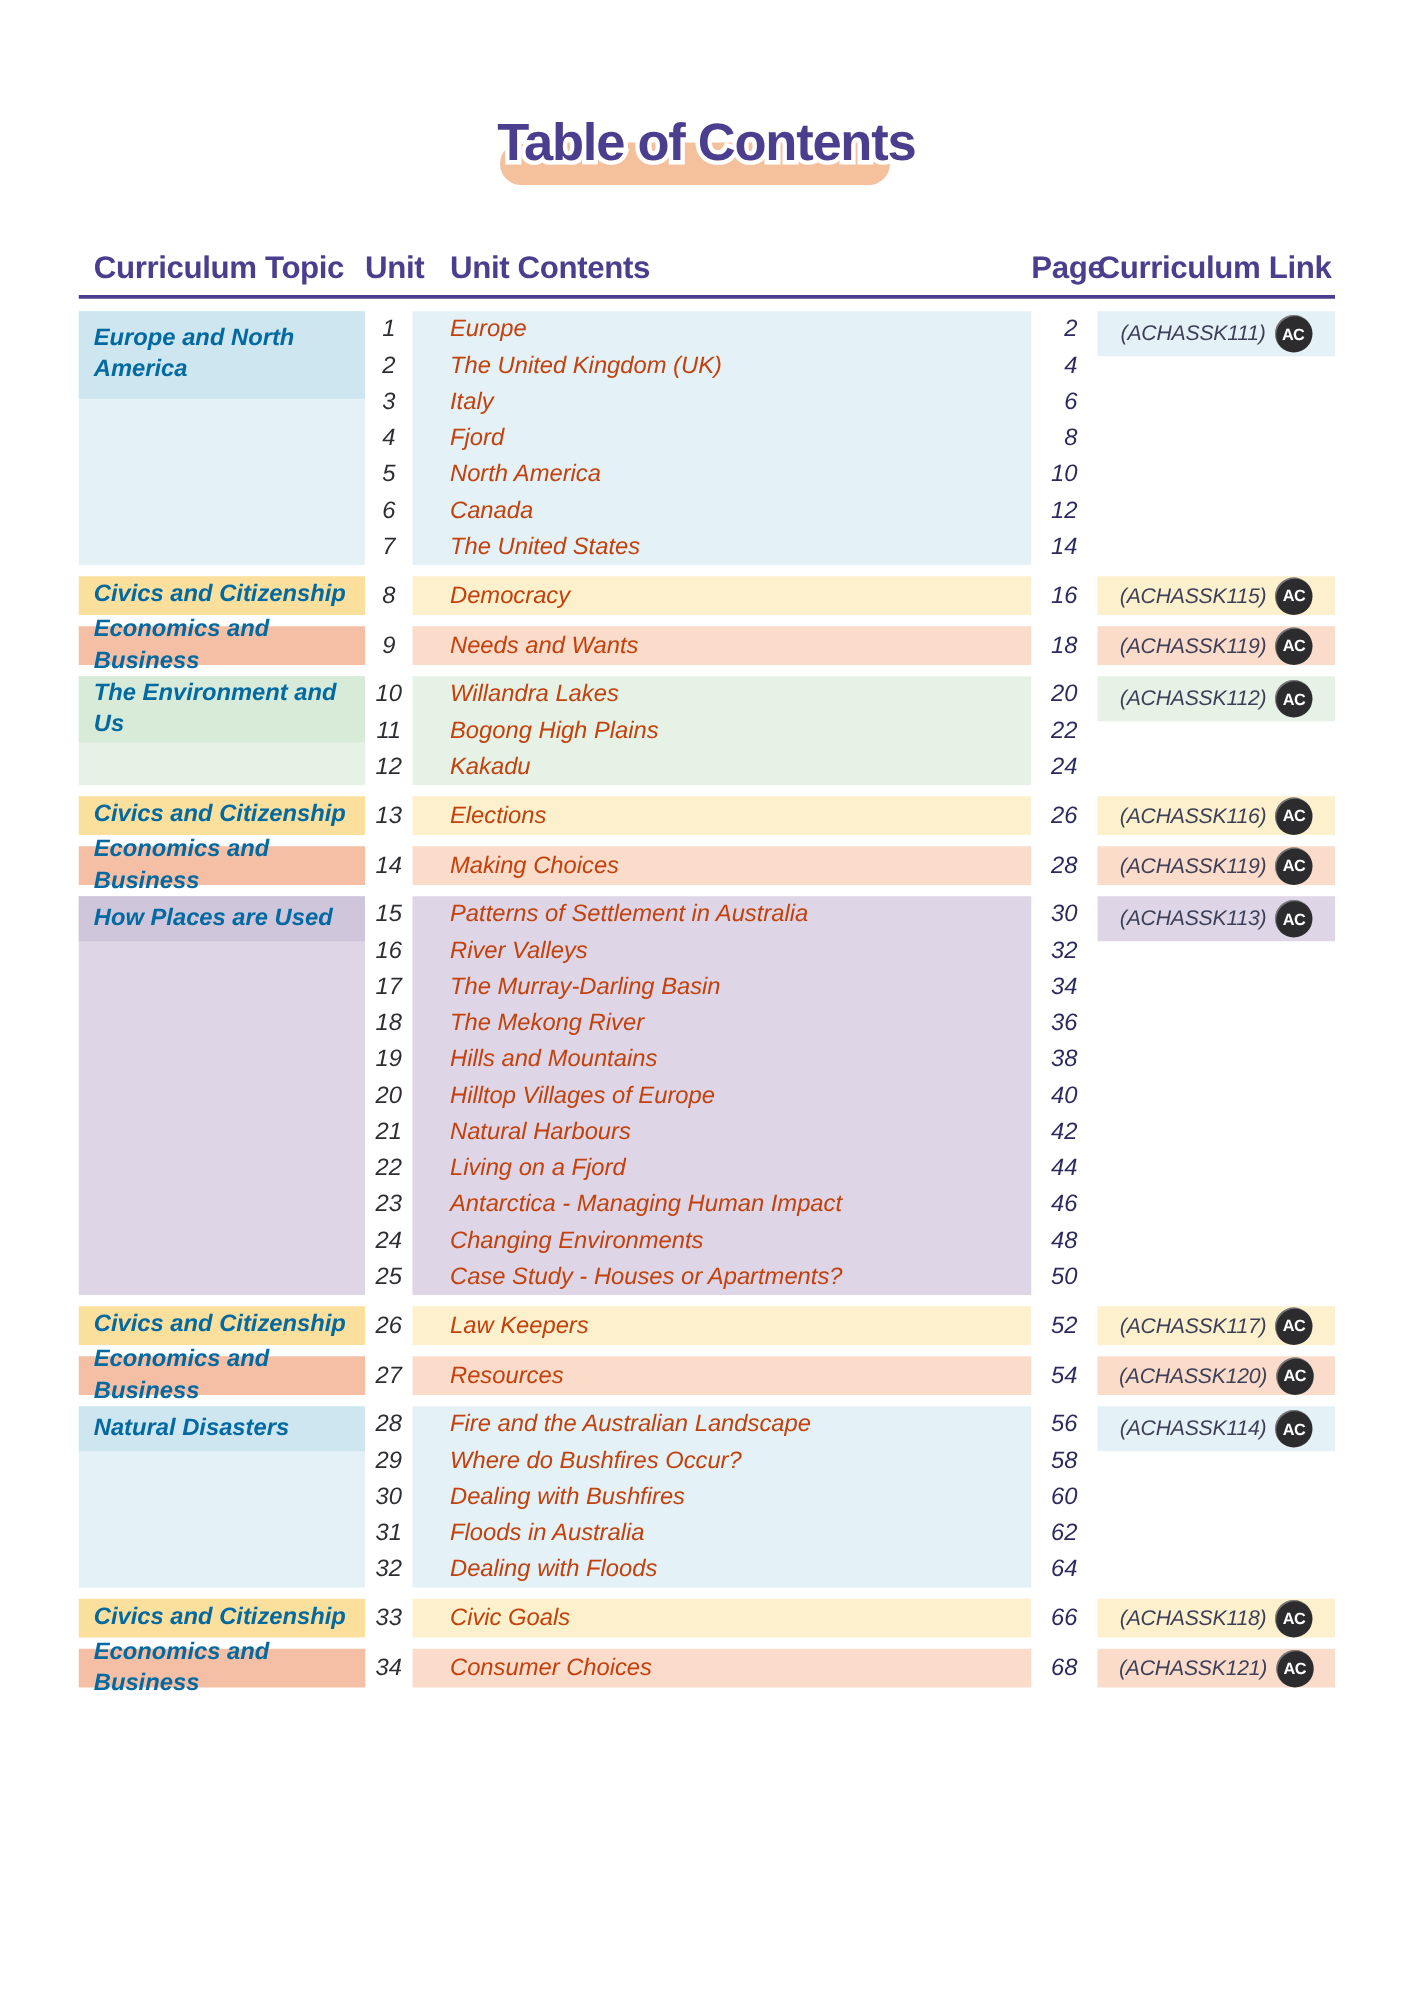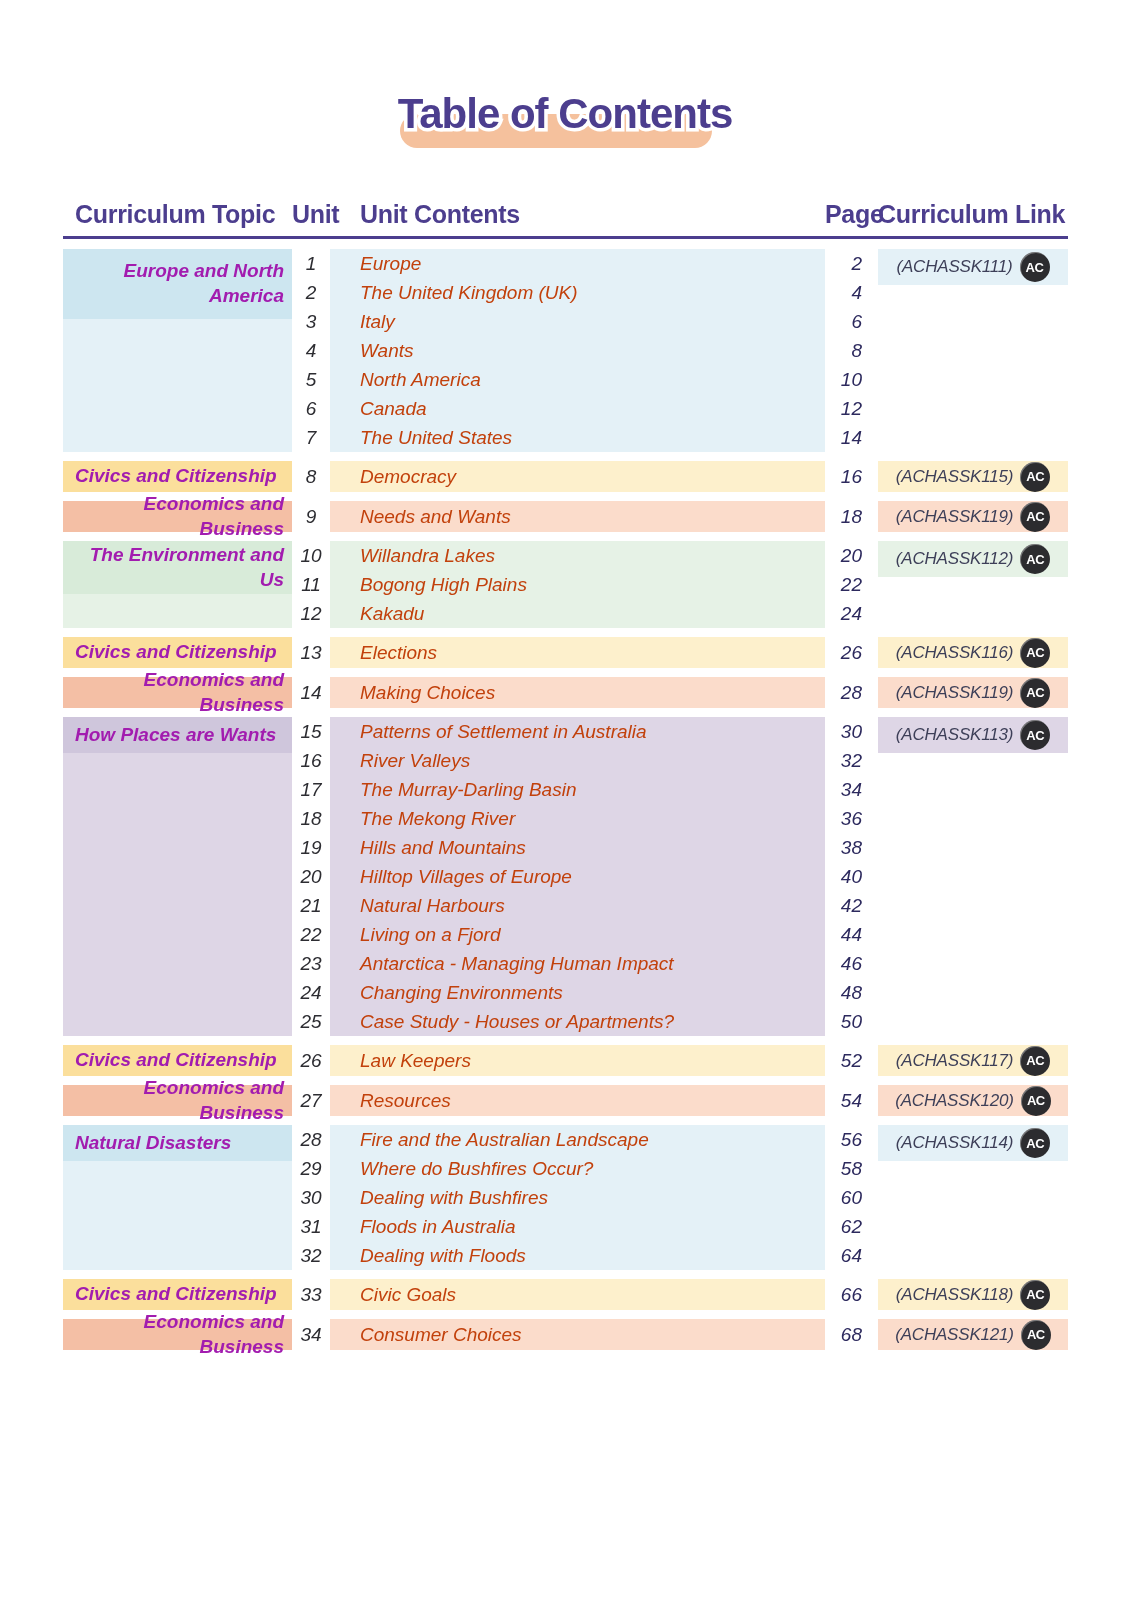--- a/index.html
+++ b/index.html
@@ -41,22 +41,21 @@
 
   .section {  }
   .topic-cell { background:var(--light); }
   .section.single .topic-cell { background:transparent; }
   .topic-label {
     background:var(--dark);
     min-height:36px; box-sizing:border-box;
     padding:2px 8px 2px 12px;
     display:flex; align-items:center;
     font-weight:bold; font-style:italic; font-size:19px; line-height:1.3;
-    color:#a21caf;
-    text-align:right;
+    color:#0369a1;
   }
   .topic-label.two-line { min-height:70px; }
   .section.single .topic-label { height:18px; min-height:31px; }
 
   .cell-row { height:29px; line-height:29px; font-style:italic; font-size:19px; white-space:nowrap; }
   .section.single .cell-row { height:31px; line-height:31px; }
 
   .unit-cell .cell-row { text-align:center; color:#2d2d32; }
   .contents-cell { background:var(--light); }
   .contents-cell .cell-row { padding-left:30px; color:#c2410c; overflow:hidden; }
@@ -111,21 +110,21 @@
             <div class="cell-row ">3</div>
             <div class="cell-row ">4</div>
             <div class="cell-row ">5</div>
             <div class="cell-row ">6</div>
             <div class="cell-row ">7</div>
           </div>
     <div class="contents-cell">
             <div class="cell-row ">Europe</div>
             <div class="cell-row ">The United Kingdom (UK)</div>
             <div class="cell-row ">Italy</div>
-            <div class="cell-row ">Wants</div>
+            <div class="cell-row ">Fjord</div>
             <div class="cell-row ">North America</div>
             <div class="cell-row ">Canada</div>
             <div class="cell-row ">The United States</div>
           </div>
     <div class="page-cell">
             <div class="cell-row ">2</div>
             <div class="cell-row ">4</div>
             <div class="cell-row ">6</div>
             <div class="cell-row ">8</div>
             <div class="cell-row ">10</div>
@@ -240,21 +239,21 @@
           </div>
     <div class="link-cell">
       <div class="link-chip">
         <span class="link-code">(ACHASSK119)</span>
         <span class="ac-badge">AC</span>
       </div>
     </div>
   </div>
         <div class="section grid-cols" style="--dark: #cfc6dc; --light: #ded6e6;">
     <div class="topic-cell">
-      <div class="topic-label">How Places are Wants</div>
+      <div class="topic-label">How Places are Used</div>
     </div>
     <div class="unit-cell">
             <div class="cell-row ">15</div>
             <div class="cell-row ">16</div>
             <div class="cell-row ">17</div>
             <div class="cell-row ">18</div>
             <div class="cell-row ">19</div>
             <div class="cell-row ">20</div>
             <div class="cell-row ">21</div>
             <div class="cell-row ">22</div>

